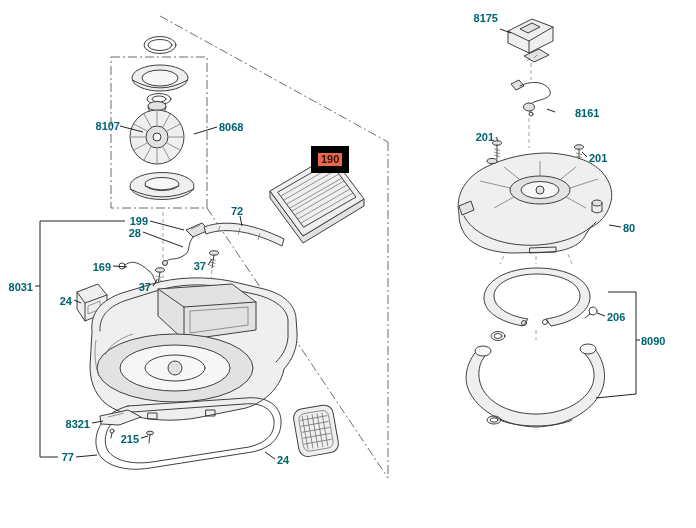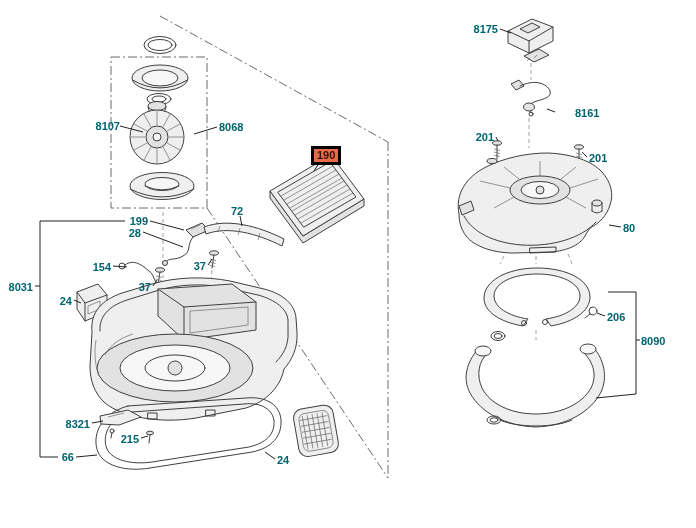--- a/index.html
+++ b/index.html
@@ -1,21 +1,21 @@
 <!DOCTYPE html>
 <html><head>
 <meta charset="utf-8">
 <style>
   html,body{margin:0;padding:0;background:#ffffff;}
   .stage{position:relative;width:696px;height:528px;background:#ffffff;overflow:hidden;
          font-family:"Liberation Sans",sans-serif;}
   .stage svg{position:absolute;left:0;top:0;}
   .lbl{position:absolute;font:bold 11px "Liberation Sans",sans-serif;color:#00646f;white-space:nowrap;}
   .r{transform:translateX(-100%);}
-  .hl{background:#e96a4b;border:3px solid #000000;color:#30100a;padding:0 3px;line-height:13px;}
+  .hl{background:#e96a4b;border:7px solid #000000;color:#30100a;padding:0 3px;line-height:13px;}
   
   .s{stroke:#3f3f3f;stroke-width:1;fill:none;stroke-linejoin:round;stroke-linecap:round;}
   .sf{stroke:#3f3f3f;stroke-width:1;fill:#efefef;stroke-linejoin:round;}
   .sf2{stroke:#3f3f3f;stroke-width:1;fill:#e2e2e2;stroke-linejoin:round;}
   .sf3{stroke:#3f3f3f;stroke-width:1;fill:#f7f7f7;stroke-linejoin:round;}
   .thin{stroke:#6a6a6a;stroke-width:.7;fill:none;}
   .dash{stroke:#5a5a5a;stroke-width:.9;fill:none;stroke-dasharray:9 3 2 3;}
   .dash2{stroke:#8a8a8a;stroke-width:.8;fill:none;stroke-dasharray:4 3;}
   .lead{stroke:#222;stroke-width:1;fill:none;}
 </style>
@@ -290,30 +290,30 @@
     <path class="lead" d="M605,316 L597,313"></path>
   </g>
 </svg>
 
 <div class="lbl r" style="left:120px;top:120px">8107</div>
 <div class="lbl" style="left:219px;top:121px">8068</div>
 <div class="lbl r" style="left:148px;top:215px">199</div>
 <div class="lbl r" style="left:141px;top:227px">28</div>
 <div class="lbl" style="left:231px;top:205px">72</div>
 <div class="lbl hl" style="left:311px;top:146px">190</div>
-<div class="lbl r" style="left:111px;top:261px">154</div>
+<div class="lbl r" style="left:111px;top:261px">169</div>
 <div class="lbl r" style="left:151px;top:281px">37</div>
 <div class="lbl r" style="left:206px;top:260px">37</div>
 <div class="lbl r" style="left:33px;top:281px">8031</div>
 <div class="lbl r" style="left:72px;top:295px">24</div>
 <div class="lbl r" style="left:90px;top:418px">8321</div>
 <div class="lbl r" style="left:139px;top:433px">215</div>
-<div class="lbl r" style="left:74px;top:451px">66</div>
+<div class="lbl r" style="left:74px;top:451px">77</div>
 <div class="lbl" style="left:277px;top:454px">24</div>
-<div class="lbl r" style="left:498px;top:23px">8175</div>
+<div class="lbl r" style="left:498px;top:12px">8175</div>
 <div class="lbl" style="left:575px;top:107px">8161</div>
 <div class="lbl r" style="left:494px;top:131px">201</div>
 <div class="lbl" style="left:589px;top:152px">201</div>
 <div class="lbl" style="left:623px;top:222px">80</div>
 <div class="lbl" style="left:607px;top:311px">206</div>
 <div class="lbl" style="left:641px;top:335px">8090</div>
 
 </div>
 
 </body></html>

